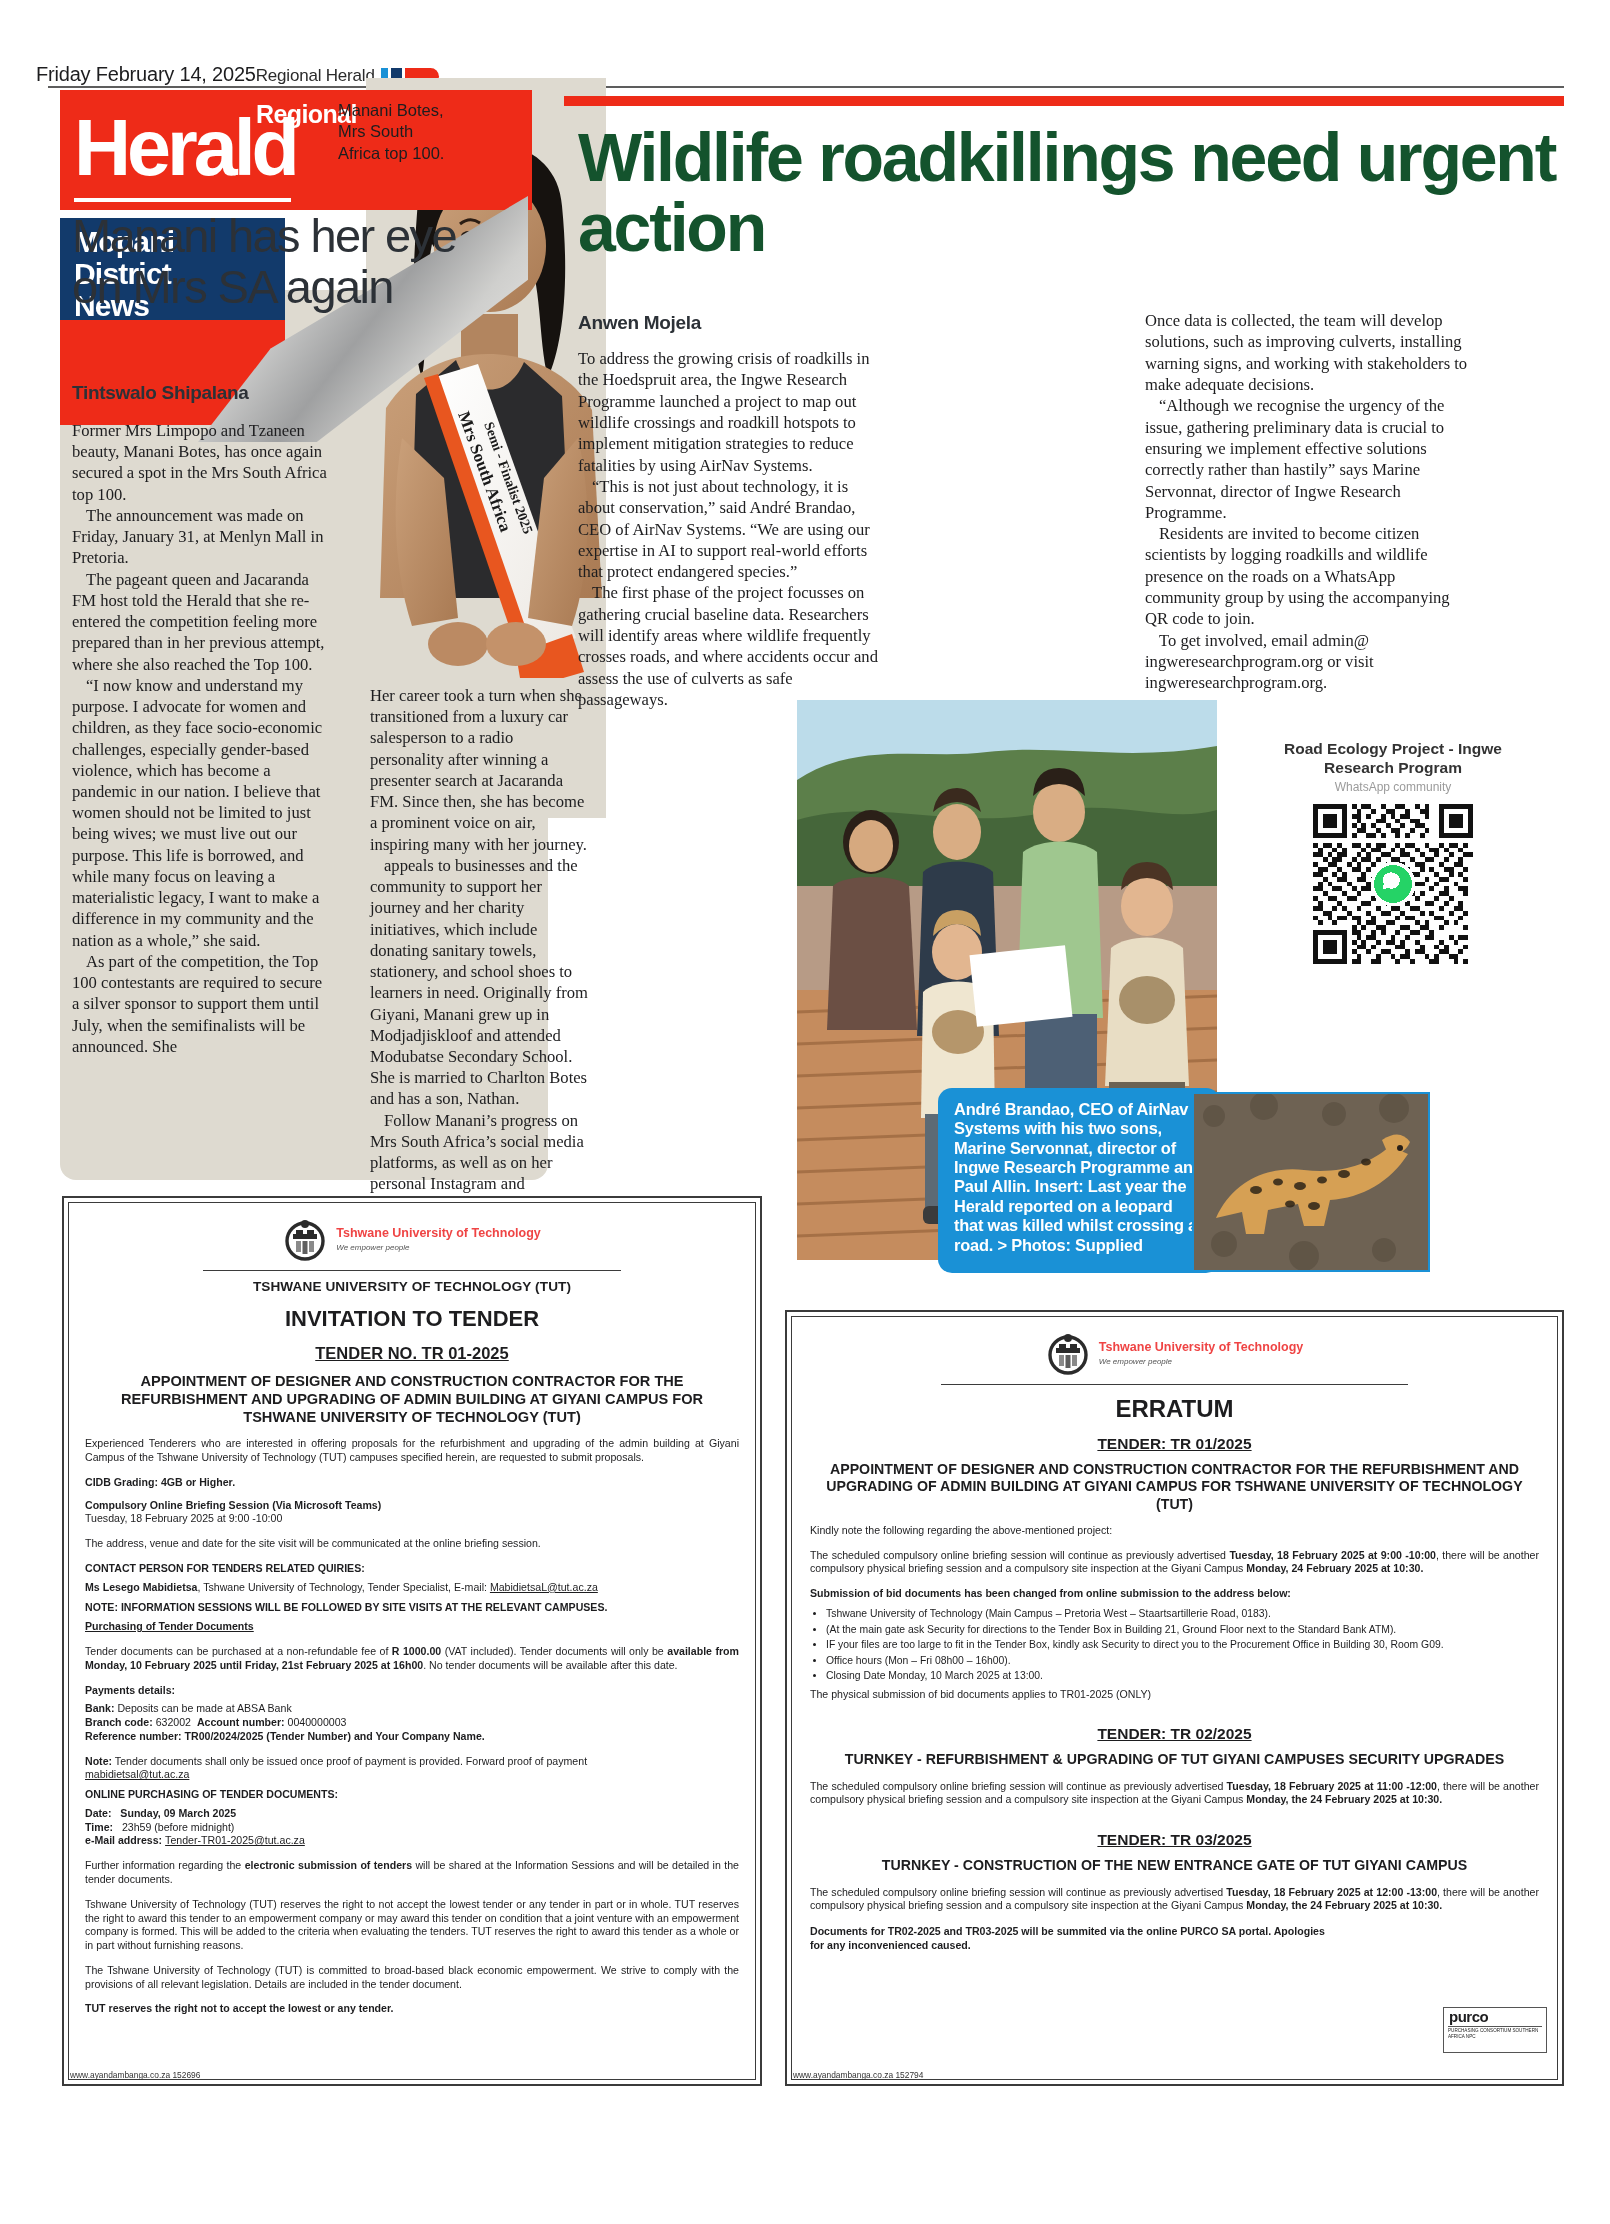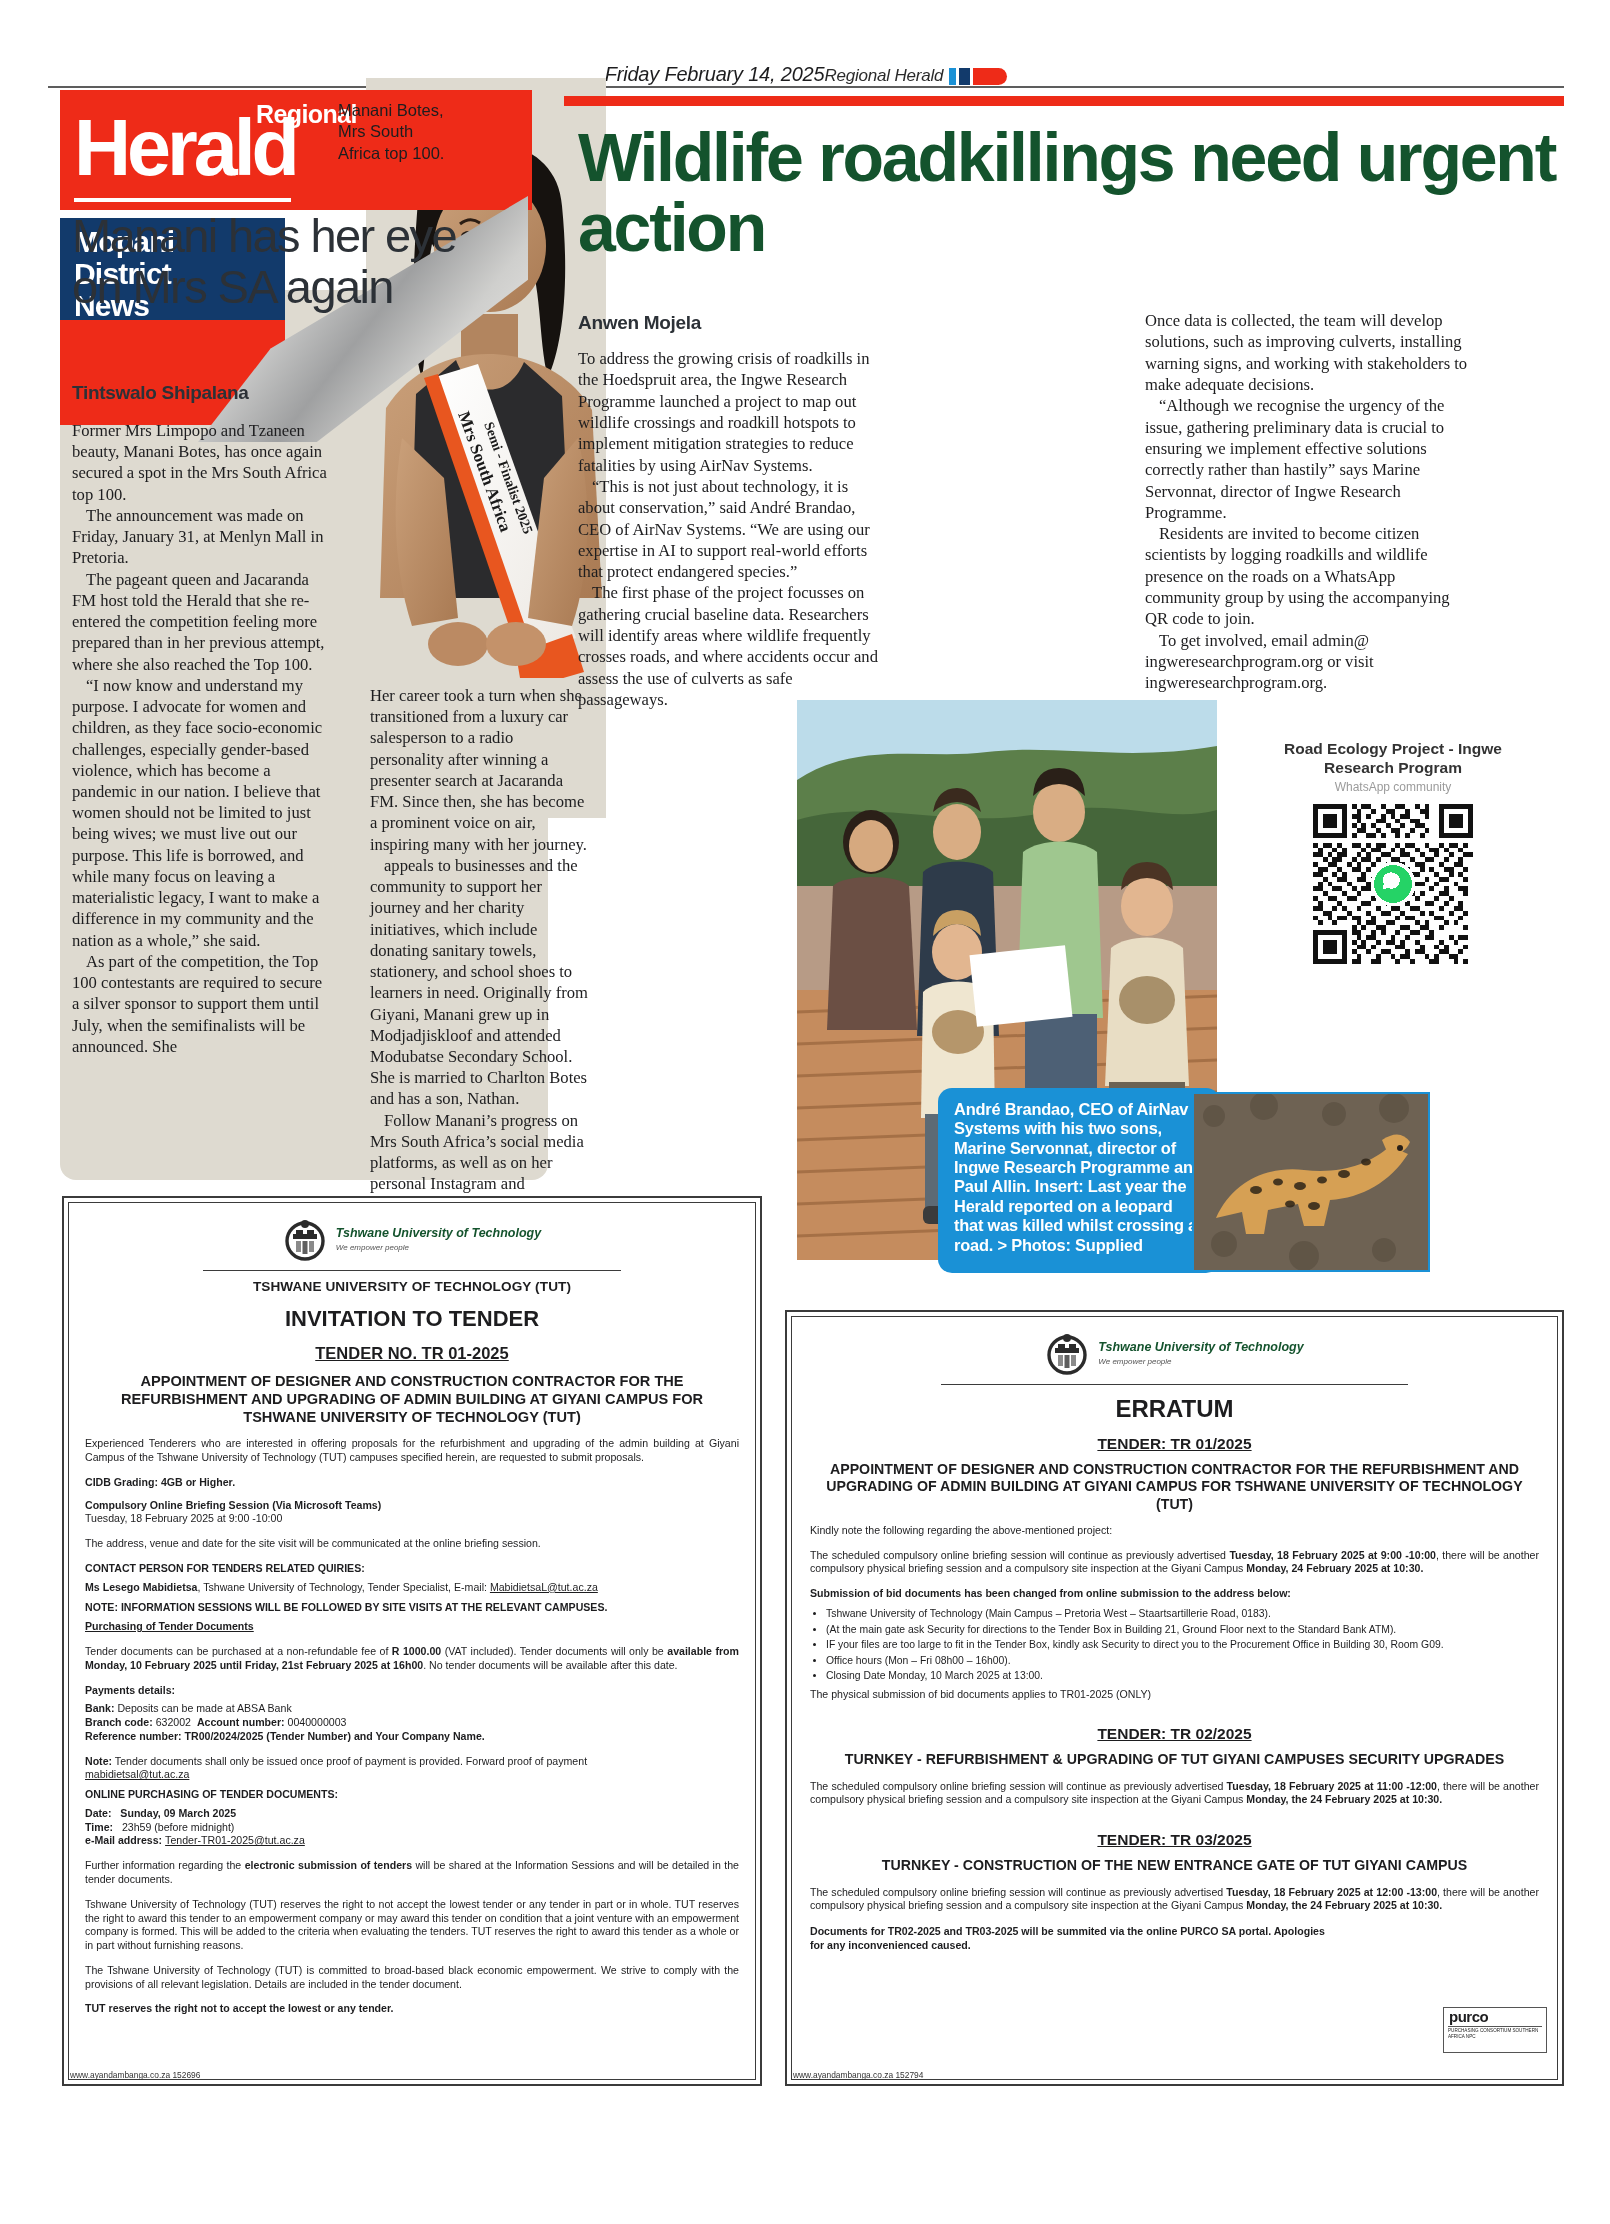--- a/index.html
+++ b/index.html
@@ -7,22 +7,22 @@
     width: 1610px; height: 2224px;
     background: #ffffff;
     font-family: "Liberation Sans", sans-serif;
     color: #1d1d1f;
     overflow: hidden;
   }
   .page { position: relative; width: 1610px; height: 2224px; background:#fff; }
 
   
   .topbar {
-    position: absolute; left: 48px; top: 52px; width: 1516px; height: 34px;
-    display: flex; align-items: flex-end; justify-content: center; font-style: italic;
+    position: absolute; left: 36px; top: 52px; width: 1516px; height: 34px;
+    display: flex; align-items: flex-end; justify-content: flex-start;
   }
   .topdate { font-size: 20px; font-weight: 400; letter-spacing: -.2px; color:#1d1d1f;
              font-family:"Liberation Sans", sans-serif; }
   .topright { display:flex; align-items:center; gap:6px; }
   .topright .rh-label { font-size: 17px; color:#2b2b2b; letter-spacing:-.2px; }
   .rh-marks { display:flex; align-items:center; gap:3px; height:17px; }
   .rh-b1 { width:7px; height:17px; background:#1a91d6; }
   .rh-b2 { width:11px; height:17px; background:#123a6b; }
   .rh-b3 { width:34px; height:17px; background:#ee2b18; border-radius:0 9px 9px 0; }
   .topline { position:absolute; left:48px; top:86px; width:1516px; height:2px; background:#5d5d5d; }
@@ -133,21 +133,21 @@
   }
   .ad-left-inner { position:absolute; inset:4px; border:1px solid #3b3b3b; padding:14px 16px; }
   .ad-right {
     position:absolute; left:785px; top:1310px; width:779px; height:776px;
     border:2px solid #3b3b3b; background:#fff;
   }
   .ad-right-inner { position:absolute; inset:4px; border:1px solid #3b3b3b; padding:14px 18px; }
 
   .tut-logo { display:flex; align-items:center; justify-content:center; gap:9px; }
   .tut-mark { width:44px; height:44px; }
-  .tut-name { font-size:12.5px; font-weight:700; line-height:1.18; color:#14532d;font-style:italic; }
+  .tut-name { font-size:12.5px; font-weight:700; line-height:1.18; color:#ef4444; }
   .tut-slogan { font-size:8px; font-style:italic; color:#555; margin-top:2px; }
   .tut-rule { width:64%; height:1px; background:#3b3b3b; margin:9px auto 8px; }
 
   .ad-c { text-align:center; }
   .ad-org { font-size:13.6px; font-weight:700; letter-spacing:.1px; }
   .ad-title { font-size:22px; font-weight:700; margin-top:12px; }
   .ad-tno { font-size:16.5px; font-weight:700; text-decoration:underline; margin-top:12px; }
   .ad-sub { font-size:14.6px; font-weight:700; line-height:1.22; margin-top:10px; }
   .ad-p { font-size:10.6px; line-height:1.3; text-align:justify; margin-top:11px; }
   .ad-p.b { font-weight:700; }

